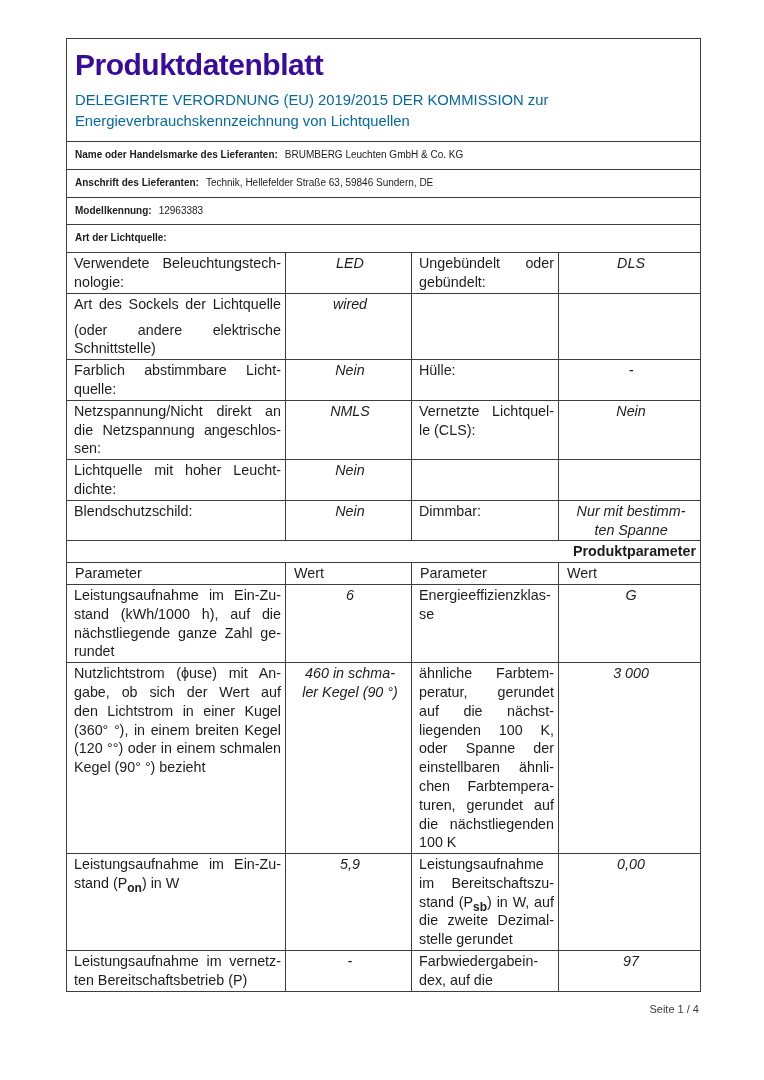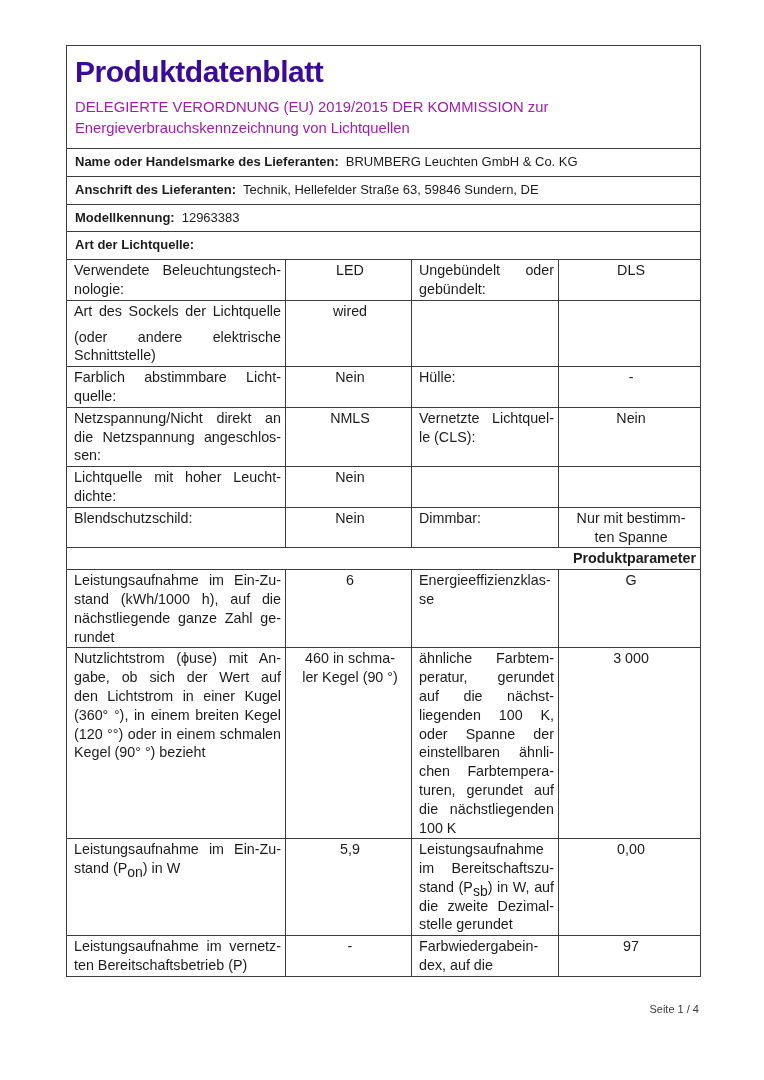--- a/index.html
+++ b/index.html
@@ -1,49 +1,49 @@
 <!DOCTYPE html>
 <html><head>
 <meta charset="utf-8">
 <style>
   * { margin:0; padding:0; box-sizing:border-box; }
   html,body { width:764px; height:1080px; background:#ffffff; overflow:hidden;
               font-family:"Liberation Sans", sans-serif; }
   .page { position:relative; width:764px; height:1080px; background:#fff; }
 
-  .doc-clip { position:absolute; left:66px; top:45px; width:686px; height:956px; overflow:hidden; }
+  .doc-clip { position:absolute; left:66px; top:38px; width:686px; height:956px; overflow:hidden; }
 
   table.sheet { border-collapse:collapse; width:634px; table-layout:fixed; }
   table.sheet td { border:1.5px solid #3d3d3d; vertical-align:top;
                    padding:1px 4px 1px 7px; font-size:14.3px; line-height:18.8px;
                    color:#1c1c1c; overflow:hidden; }
 
   
   tr.hdr td { padding:6px 8px 9px 8px; }
   .doc-title { font-size:30px; font-weight:bold; line-height:37px; letter-spacing:-0.5px; margin:1px 0 7px 0; }
-  .doc-sub { font-size:14.8px; line-height:21px; color:#a21caf; }
-
-  
-  tr.info td { padding:4px 8px 4px 8px; font-size:13px; }
+  .doc-sub { font-size:14.8px; line-height:21px; color:#0369a1; }
+
+  
+  tr.info td { padding:4px 8px 4px 8px; font-size:10px; }
   .lbl { font-weight:bold; }
   .lblval { margin-left:7px; }
 
   
   .pline { text-align:justify; text-align-last:justify; white-space:nowrap; overflow:hidden; }
   .pline:last-child { text-align-last:left; }
   .pline:empty { height:7px; }
 
   
-  td.val { text-align:center; white-space:pre-line; padding:1px 4px; }
+  td.val { text-align:center; white-space:pre-line; padding:1px 4px;font-style:italic; }
 
   
   tr.sect td { text-align:right; font-weight:bold; padding:1px 4px; }
   tr.colhead td { padding:1px 4px 1px 8px; }
 
-  sub { font-size:14px; line-height:0; }
+  sub { font-size:12px; line-height:0;font-weight:bold; }
 
   .footer { position:absolute; top:1003px; left:66px; width:633px; text-align:right;
             font-size:11px; color:#3a3a3a; }
 </style>
 </head>
 <body>
 
 <div class="page">
   <div class="doc-clip">
     <table class="sheet">
@@ -150,20 +150,26 @@
               <div class="pline">Dimmbar:</div>
             </td>
             <td class="val">Nur mit bestimm-
 ten Spanne</td>
           </tr>
         </tbody>
 
       <tbody>
         <tr class="sect">
           <td colspan="4">Produktparameter</td>
+        </tr>
+        <tr class="colhead">
+          <td>Parameter</td>
+          <td>Wert</td>
+          <td>Parameter</td>
+          <td>Wert</td>
         </tr>
       </tbody>
 
       <tbody id="params-body">
           <tr>
             <td>
               <div class="pline">Leistungsaufnahme im Ein-Zu-</div>
               <div class="pline">stand (kWh/1000 h), auf die</div>
               <div class="pline">nächstliegende ganze Zahl ge-</div>
               <div class="pline">rundet</div>

